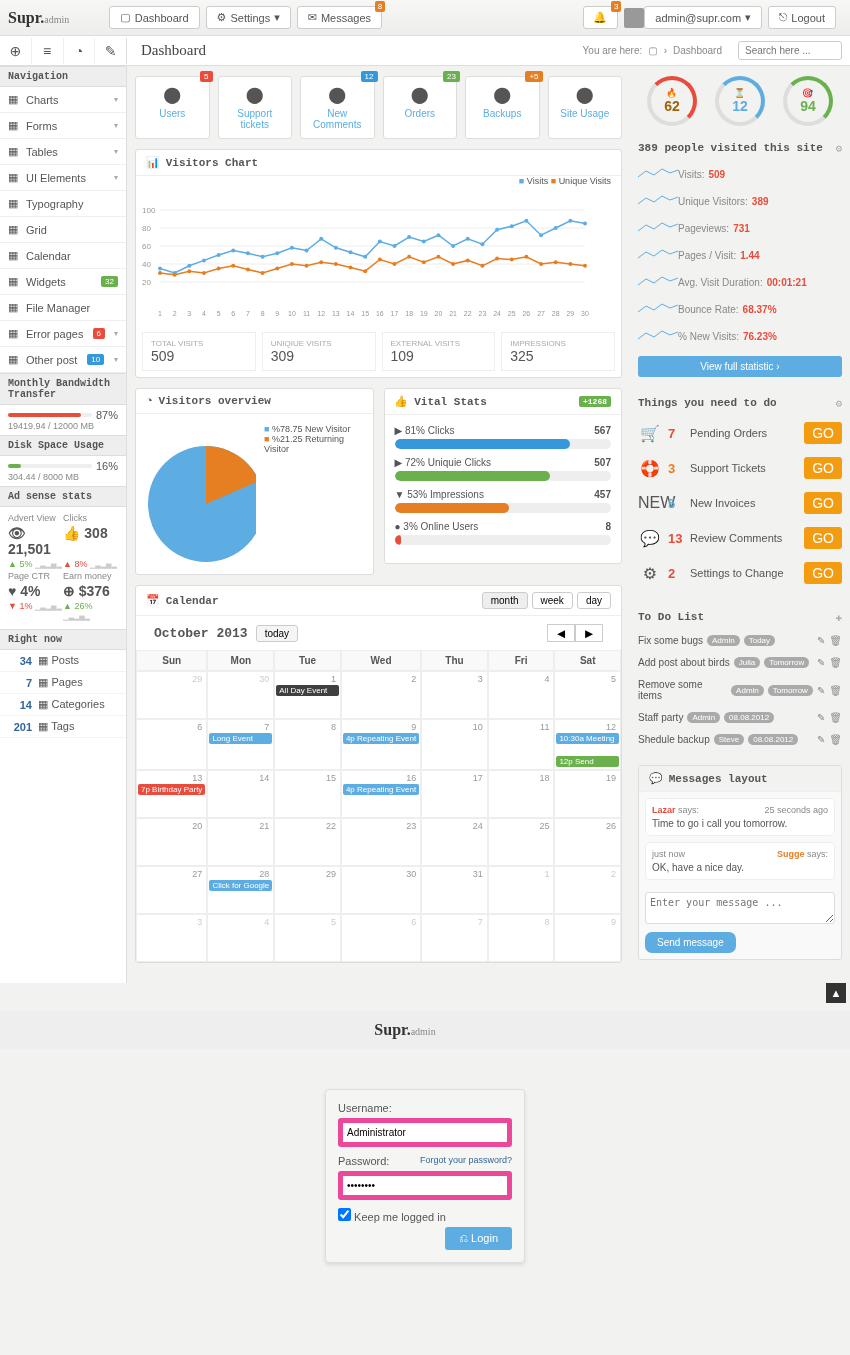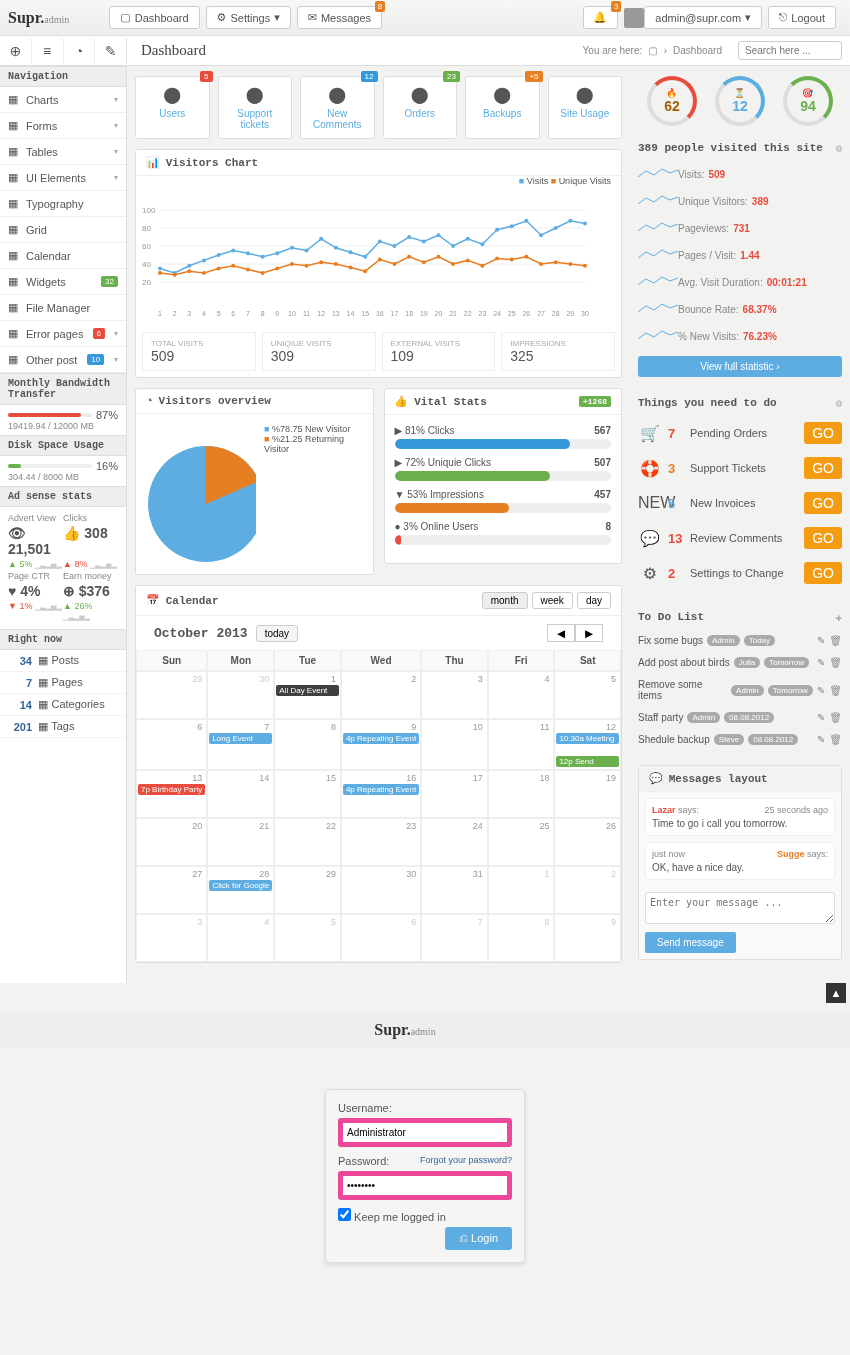--- a/index.html
+++ b/index.html
@@ -87,21 +87,21 @@
 .cal-grid { display:grid; grid-template-columns:repeat(7,1fr); }
 .cal-head { background:#f9f9f9; border:1px solid #eee; text-align:center; padding:4px; font-size:10px; font-weight:bold; }
 .cal-cell { border:1px solid #eee; min-height:48px; position:relative; font-size:9px; padding:1px; }
 .cal-num { position:absolute; top:2px; right:4px; color:#999; }
 .cal-cell.other .cal-num { color:#ccc; }
 .evt { font-size:8px; padding:1px 3px; border-radius:2px; color:#fff; margin-top:12px; margin-bottom:1px; overflow:hidden; white-space:nowrap; }
 .msg-panel { background:#f9f9f9; border:1px solid #ddd; border-radius:3px; }
 .msg { background:#fff; border:1px solid #eee; border-radius:5px; padding:6px; margin:6px; font-size:10px; }
 .msg-head { display:flex; justify-content:space-between; margin-bottom:3px; color:#888; font-size:9px; }
 .msg-input { width:calc(100% - 12px); margin:6px; padding:4px; border:1px solid #ddd; border-radius:3px; font-size:10px; }
-.msg-send { background:#5dade2; color:#fff; border:none; padding:5px 12px; margin:0 6px 6px; border-radius:2px; font-size:10px; cursor:pointer; }
+.msg-send { background:#5dade2; color:#fff; border:none; padding:5px 12px; margin:0 6px 6px; border-radius:7px; font-size:10px; cursor:pointer; }
 .footer { background:#eee; text-align:center; padding:10px; margin-top:6px; }
 .login-box { width:200px; background:#f5f5f3; border:1px solid #ddd; border-radius:4px; padding:12px; margin:40px auto; box-shadow:0 2px 4px rgba(0,0,0,0.1); }
 .login-box label { font-size:11px; display:block; margin-bottom:4px; }
 .login-box input[type=text],.login-box input[type=password] { width:100%; padding:4px; border:5px solid #ec4899; border-radius:3px; margin-bottom:8px; font-size:10px; }
 .login-btn { background:#5dade2; color:#fff; border:none; padding:5px 14px; border-radius:3px; float:right; font-size:11px; cursor:pointer; }
 .forgot { float:right; font-size:9px; color:#369; }
 .scroll-top { position:absolute; right:4px; background:#333; color:#fff; width:20px; height:20px; text-align:center; line-height:20px; cursor:pointer; }
 svg.spark { width:40px; height:18px; }
 .avatar { width:20px; height:20px; background:#999; border-radius:2px; display:inline-block; }
 </style>

